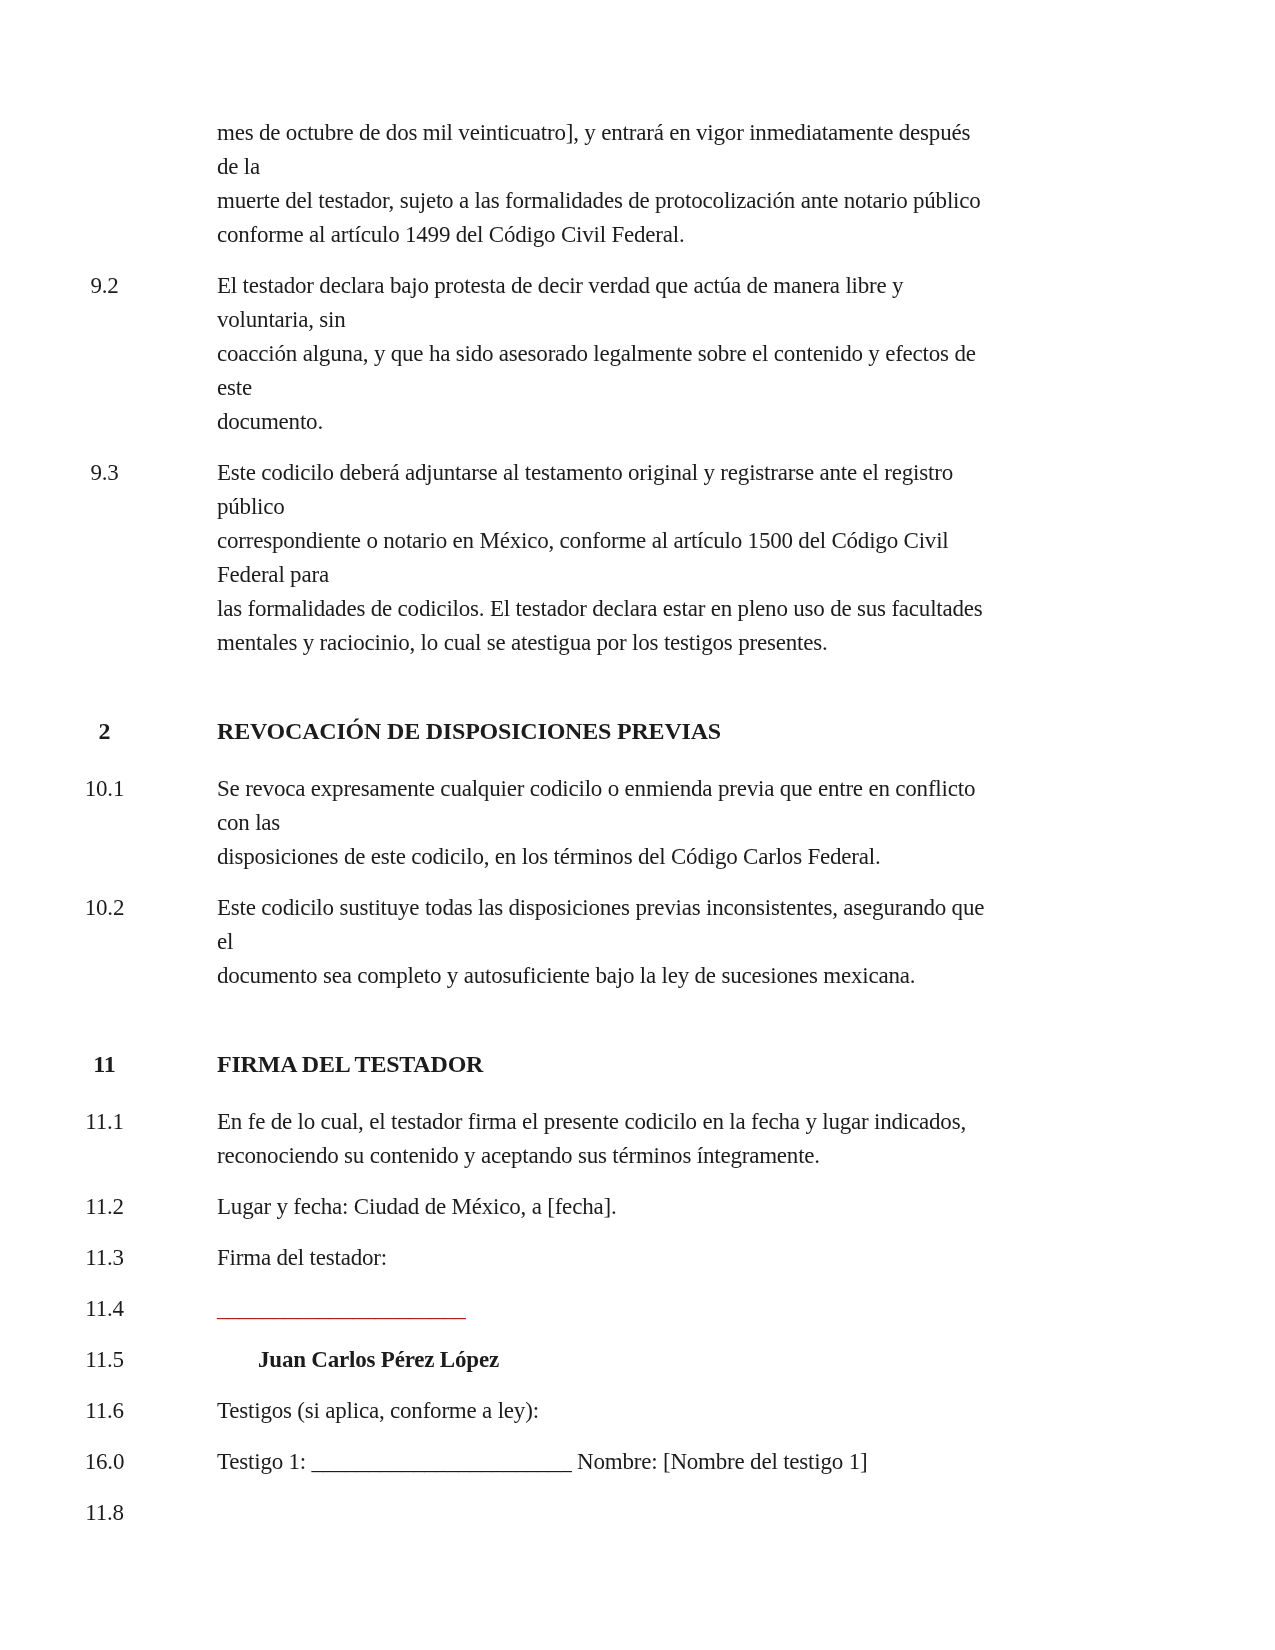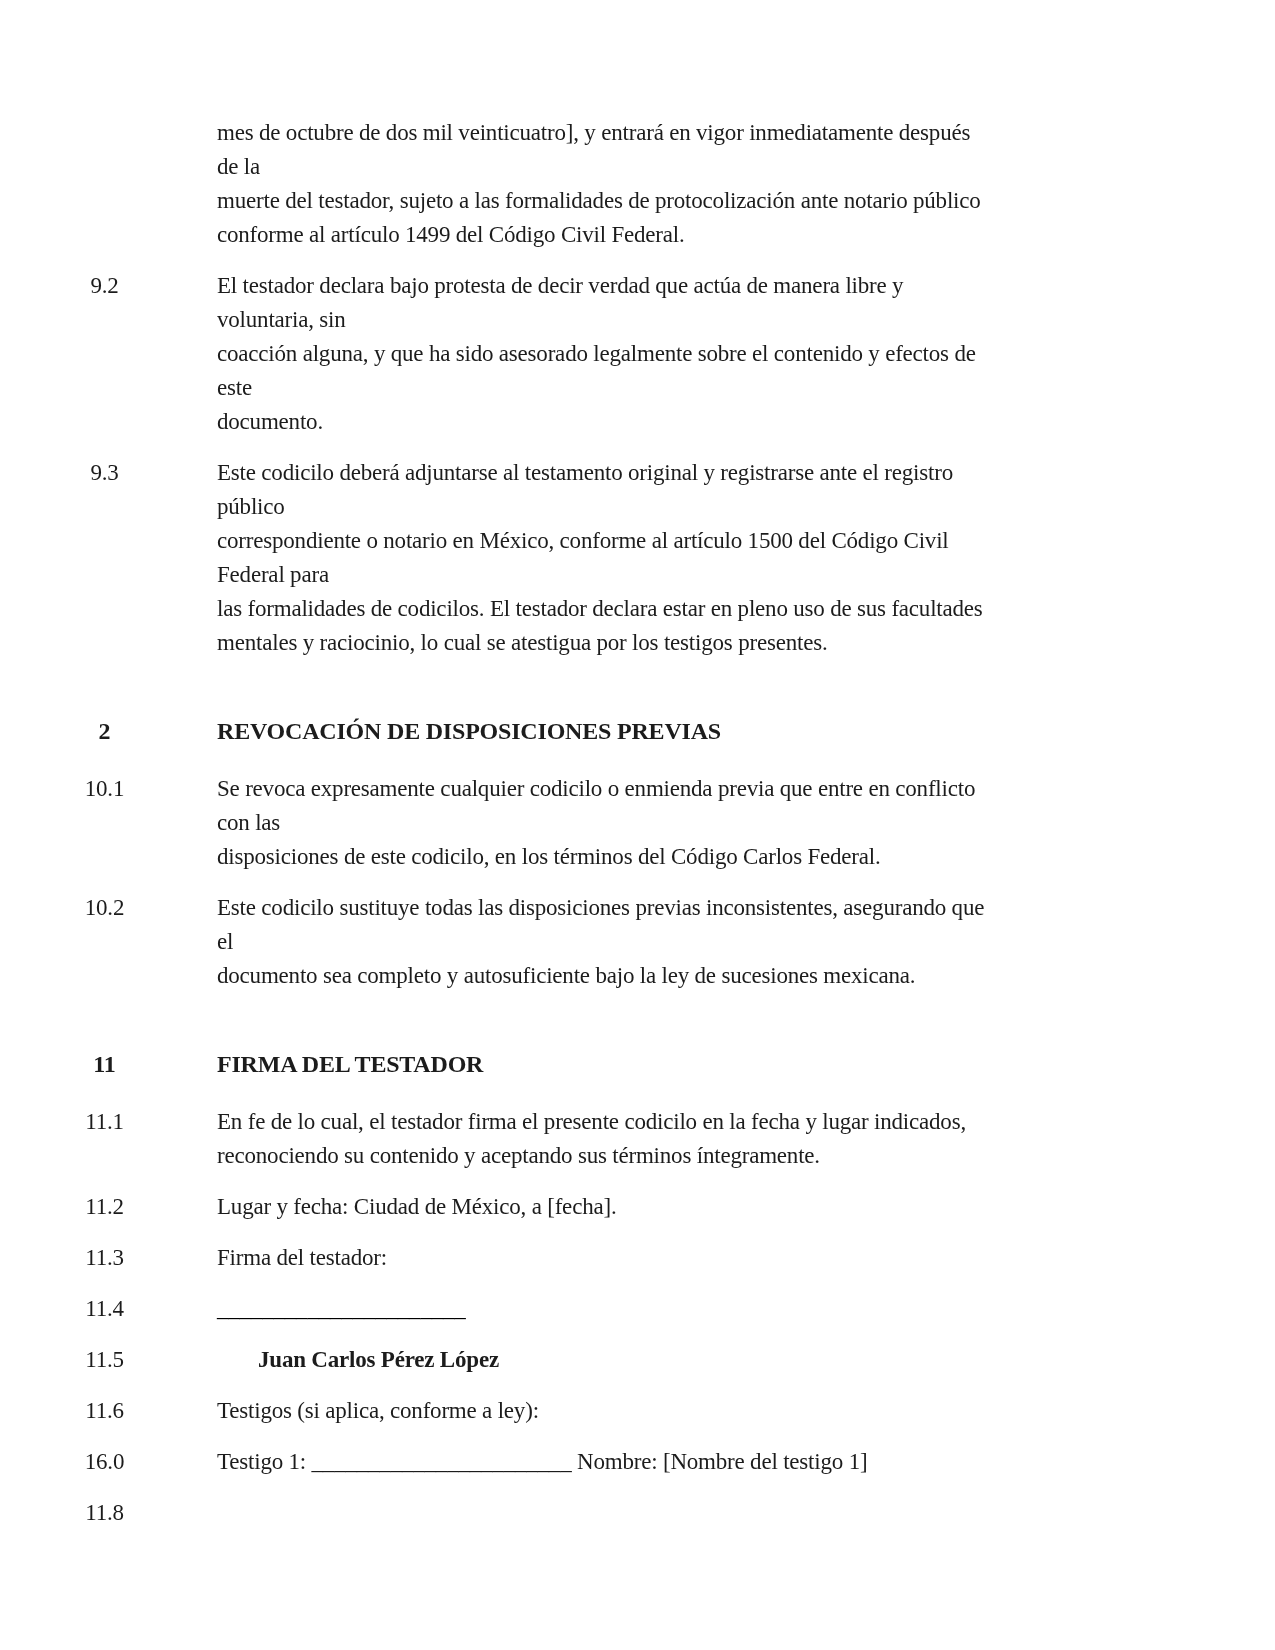--- a/index.html
+++ b/index.html
@@ -39,21 +39,21 @@
     margin-top: 54px;
     margin-bottom: 24px;
     font-weight: bold;
     font-size: 24px;
   }
   .row.name-bold .text {
     font-weight: bold;
     margin-left: 41px;
   }
   .row.sig-line .text {
-    color: #000000;
+    color: #b91c1c;
   }
 </style>
 </head>
 <body>
 
 <div class="doc">
 
   <div class="row">
     <span class="num"></span>
     <span class="text">mes de octubre de dos mil veinticuatro], y entrará en vigor inmediatamente después de la

